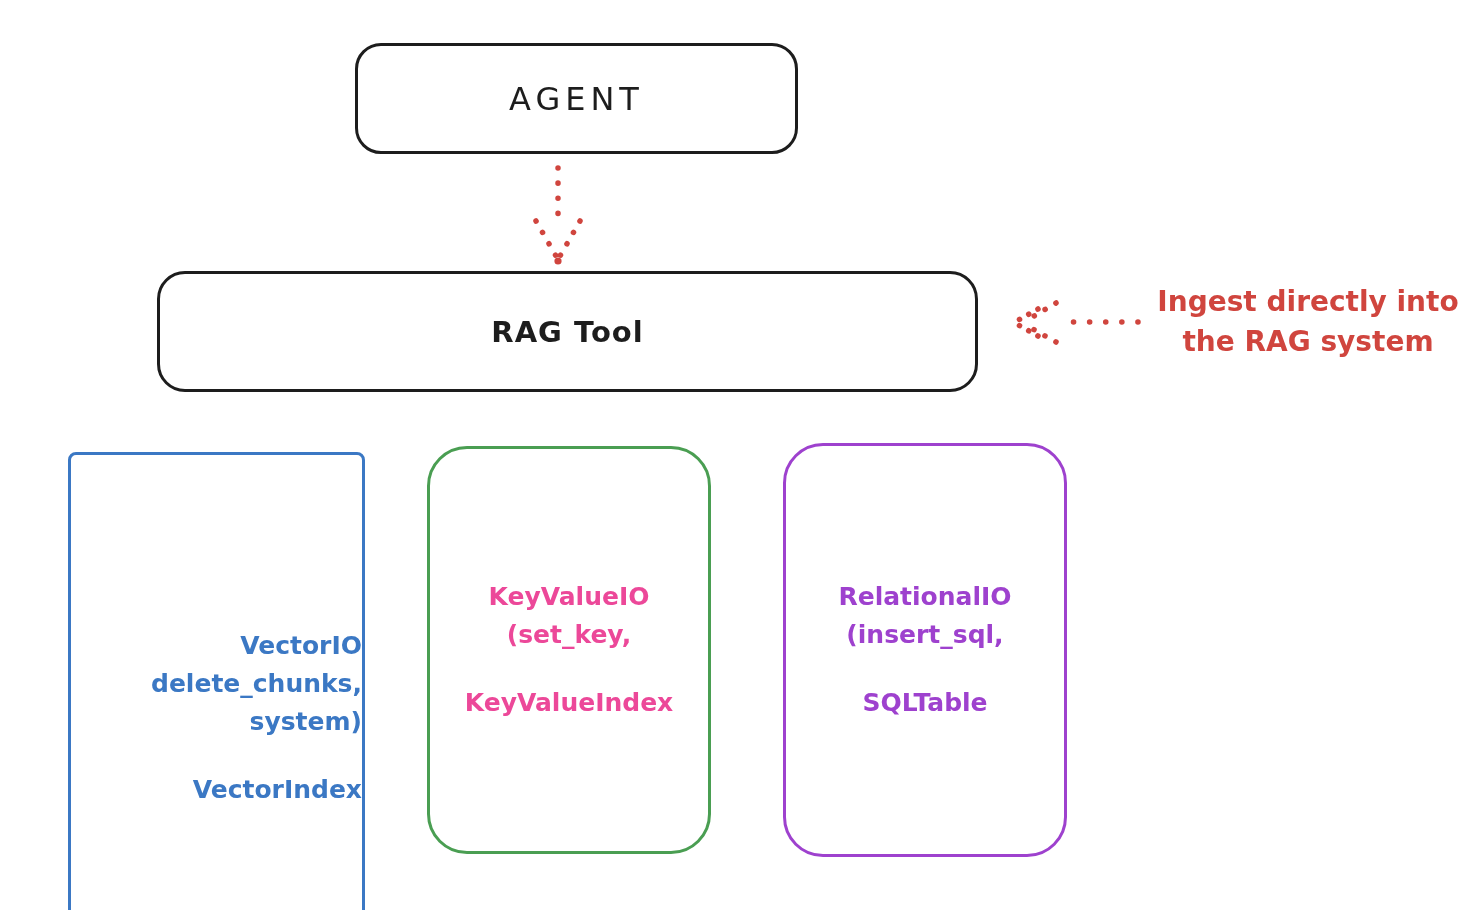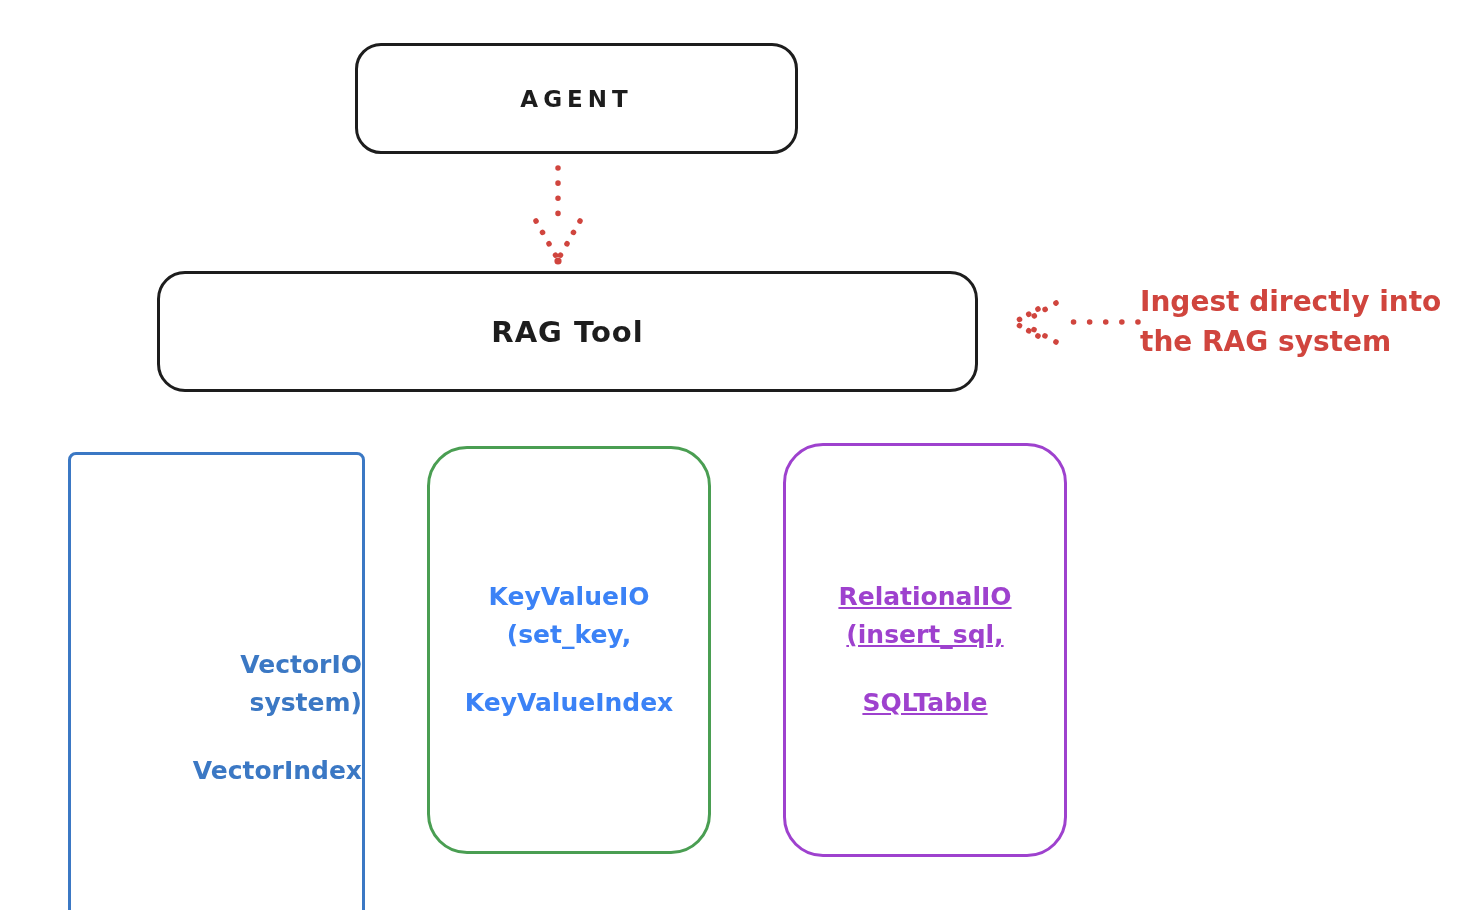--- a/index.html
+++ b/index.html
@@ -25,22 +25,22 @@
   }
   
   .node-agent {
     left: 355px; top: 43px;
     width: 443px; height: 111px;
     border: 3.5px solid #1d1d1d;
     border-radius: 26px;
   }
   .node-agent .node-label {
     color: #1d1d1d;
-    font-size: 23px;
-    font-weight: 700;
+    font-size: 32px;
+    font-weight: 400;
     letter-spacing: 5px;
   }
   
   .node-rag {
     left: 157px; top: 271px;
     width: 821px; height: 121px;
     border: 3.5px solid #1d1d1d;
     border-radius: 28px;
   }
   .node-rag .node-label {
@@ -67,36 +67,35 @@
     border: 3.5px solid #3b78c4;
     border-radius: 8px;
     color: #3b78c4;
     align-items: flex-end;
   }
   .store-keyvalue {
     left: 427px; top: 446px;
     width: 284px; height: 408px;
     border: 3.5px solid #4a9e52;
     border-radius: 40px;
-    color: #3b82f6;
+    color: #ec4899;
   }
   .store-relational {
     left: 783px; top: 443px;
     width: 284px; height: 414px;
     border: 3.5px solid #9e41ce;
     border-radius: 40px;
     color: #9e41ce;
-    text-decoration: underline;
   }
   
   .annotation {
     position: absolute;
     left: 1140px; top: 282px;
     width: 336px;
-    text-align: left;
+    text-align: center;
     color: #d0453e;
     font-size: 28px;
     font-weight: 700;
     line-height: 40px;
     white-space: nowrap;
   }
   .arrow-overlay {
     position: absolute;
     left: 0; top: 0;
     width: 1484px;
@@ -133,20 +132,21 @@
     <span class="node-label">RAG Tool</span>
   </div>
 
   <div class="annotation">
     <div>Ingest directly into</div>
     <div>the RAG system</div>
   </div>
 
   <div class="node store store-vector">
     <div>VectorIO</div>
+    <div>delete_chunks,</div>
     <div>system)</div>
     <div class="index-label">VectorIndex</div>
   </div>
 
   <div class="node store store-keyvalue">
     <div>KeyValueIO</div>
     <div>(set_key,</div>
     <div class="index-label">KeyValueIndex</div>
   </div>
 

